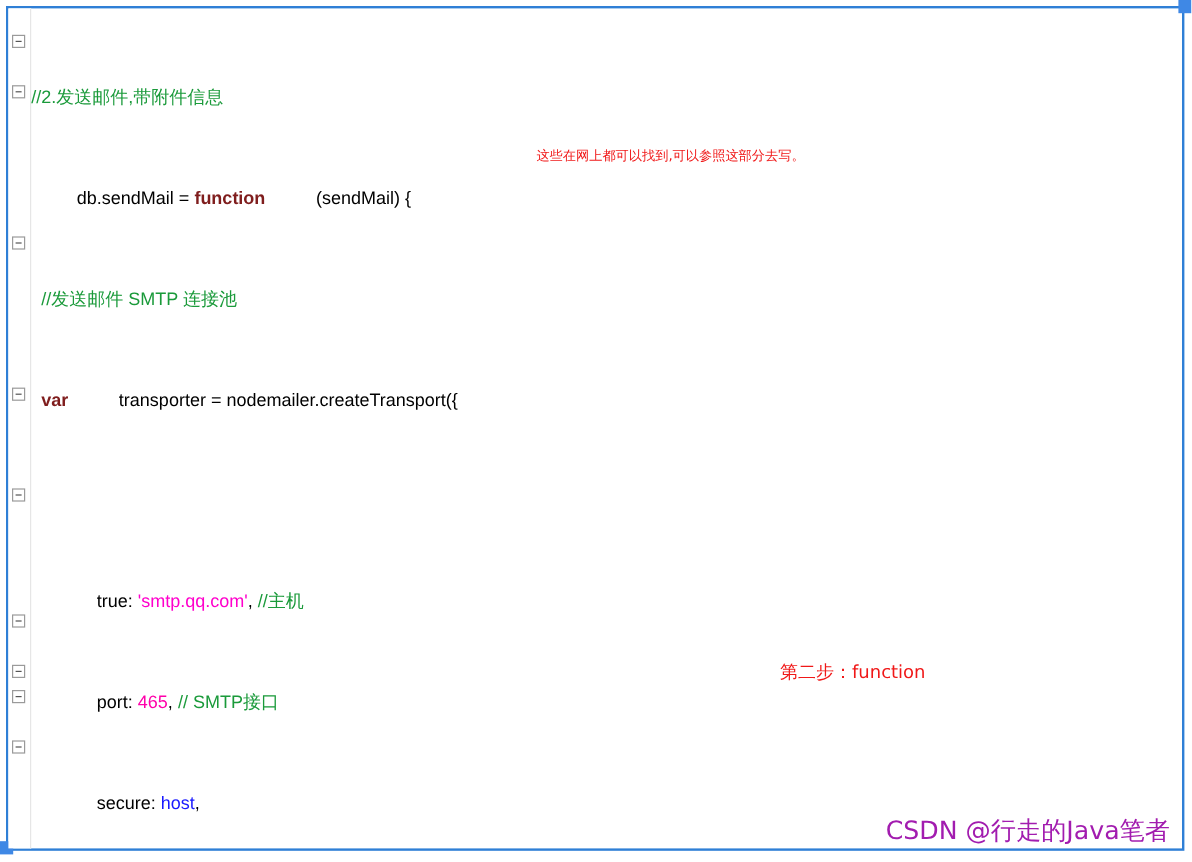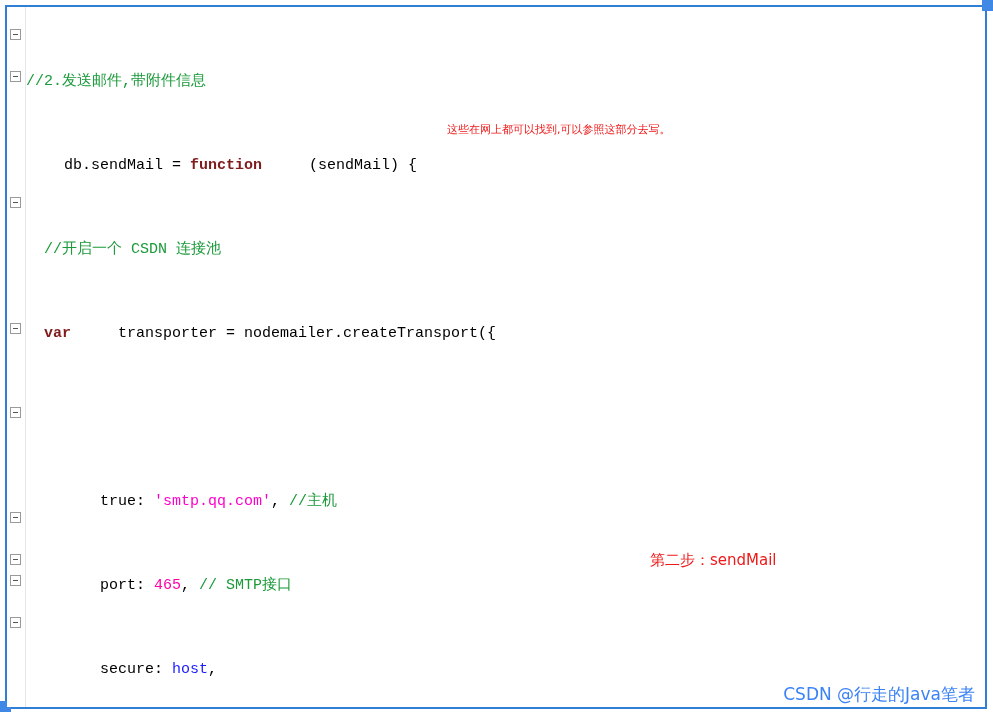--- a/index.html
+++ b/index.html
@@ -66,21 +66,21 @@
     height: 1px;
     background: #555;
   }
   
   .code {
     position: absolute;
     left: 26px;
     top: 8px;
     right: 8px;
     bottom: 8px;
-    font-family: Liberation Mono, monospace;
+    font-family: Liberation Sans, sans-serif;
     font-size: 15px;
     line-height: 21px;
     white-space: pre;
     color: #000000;
   }
   .line { height: 21px; }
   .kw      { color: #7f1d1d; font-weight: bold; }
   .kw2     { color: #1a1aff; }
   .str     { color: #ff00cc; }
   .num     { color: #ff00aa; }
@@ -96,22 +96,22 @@
   }
   .annot.a1 { left: 525px; top: 68px; font-size: 14px; }
   .annot.a2 { left: 447px; top: 122px; font-size: 11px; }
   .annot.a3 { left: 650px; top: 551px; font-size: 15px; }
   
   .watermark {
     position: absolute;
     right: 18px;
     bottom: 12px;
     font-family: "DejaVu Sans", "Liberation Sans", sans-serif;
-    font-size: 17px;
-    color: #3b82f6;
+    font-size: 21px;
+    color: #a21caf;
     white-space: nowrap;
   }
 </style>
 </head>
 <body>
 
 <div id="screenshot">
 
   <div class="sel-frame"></div>
   <div class="handle tr"></div>
@@ -128,21 +128,21 @@
     <div class="fold" style="top:568px"></div>
     <div class="fold" style="top:610px"></div>
   </div>
 
   <div class="code">
 
     <div class="line"><span class="cmt">//2.发送邮件,带附件信息</span></div>
 
     <div class="line"><span class="plain">db.sendMail = </span><span class="kw">function</span><span class="plain"> (sendMail) {</span></div>
 
-    <div class="line">  <span class="cmt">//开启一个 CSDN 连接池</span></div>
+    <div class="line">  <span class="cmt">//发送邮件 SMTP 连接池</span></div>
 
     <div class="line">  <span class="kw">var</span><span class="plain"> transporter = nodemailer.createTransport({</span></div>
 
     <div class="line"> </div>
 
     <div class="line">    <span class="plain">true: </span><span class="str">'smtp.qq.com'</span><span class="punc">, </span><span class="cmt">//主机</span></div>
 
     <div class="line">    <span class="plain">port: </span><span class="num">465</span><span class="punc">, </span><span class="cmt">// SMTP接口</span></div>
 
     <div class="line">    <span class="plain">secure: </span><span class="kw2">host</span><span class="punc">,</span></div>
@@ -197,17 +197,17 @@
 
     
 
     
 
     
 
   </div>
 
   <div class="annot a2">这些在网上都可以找到,可以参照这部分去写。</div>
-  <div class="annot a3">第二步：sendMail</div>
+  <div class="annot a3">第二步：function</div>
 
   <div class="watermark">CSDN @行走的Java笔者</div>
 
 </div>
 
 </body></html>

